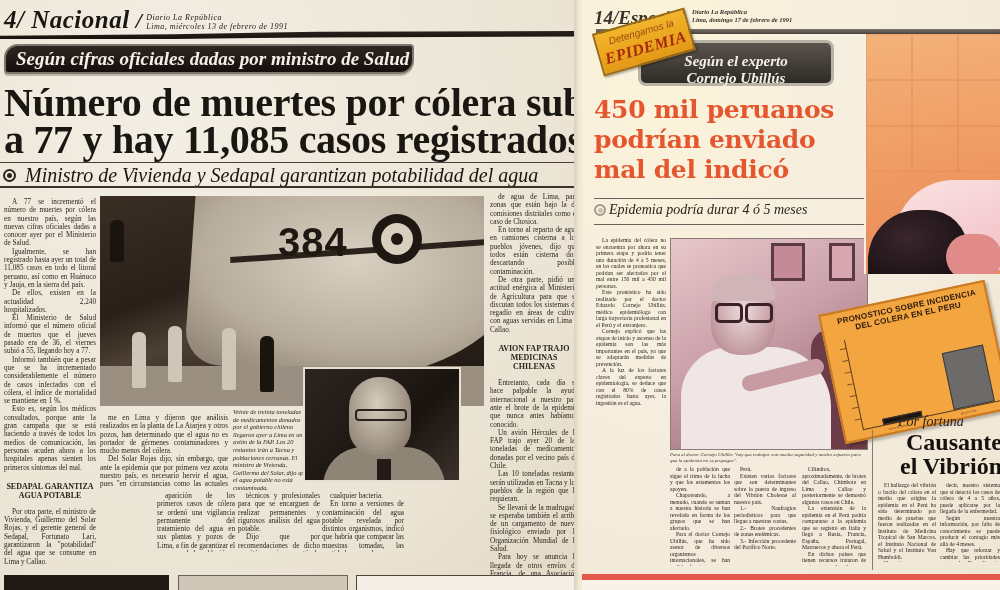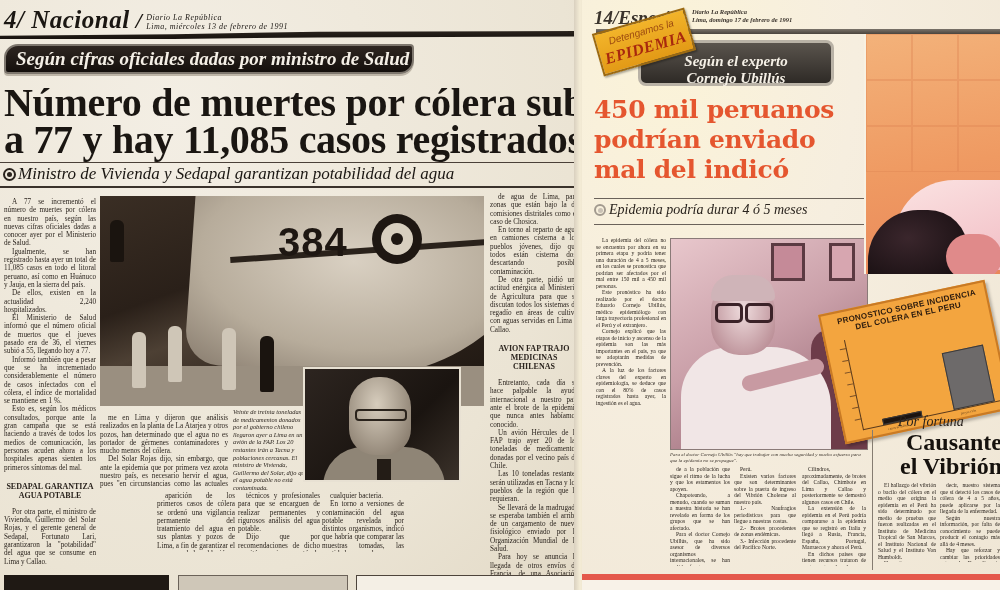--- a/index.html
+++ b/index.html
@@ -31,21 +31,21 @@
     border: 2px solid #7e776e; border-radius: 14px 4px 14px 4px;
     font-style: italic; font-weight: bold; font-size: 19px; line-height: 26px; padding-left: 10px;
     box-shadow: 0 2px 0 #bdb5a7;
   }
   .lp-headline {
     position: absolute; left: 4px; top: 84px; width: 575px;
     font-weight: bold; font-size: 40px; line-height: 37px; letter-spacing: -0.3px; white-space: nowrap;
   }
   .lp-subhead-rule { position: absolute; left: 0; top: 162px; width: 578px; height: 1px; background: #4a4038; }
   .lp-subhead {
-    position: absolute; left: 3px; top: 164px; font-style: italic; font-size: 17px; display: flex; align-items: center; gap: 2px;
+    position: absolute; left: 3px; top: 164px; font-style: italic; font-size: 20px; display: flex; align-items: center; gap: 9px;
   }
   .bullet-circle { display: inline-block; width: 13px; height: 13px; border: 2px solid #2a231d; border-radius: 50%; position: relative; }
   .bullet-circle::after { content: ""; position: absolute; left: 2px; top: 2px; width: 5px; height: 5px; border-radius: 50%; background: #2a231d; }
   .lp-subhead-rule2 { position: absolute; left: 0; top: 186px; width: 578px; height: 2px; background: #3a322b; }
 
   .col { position: absolute; font-size: 7.2px; line-height: 8.3px; text-align: justify; color: #2b241e; overflow: hidden; }
   .col p { text-indent: 8px; }
   .col .col-head { text-align: center; font-weight: bold; font-size: 8px; line-height: 9px; margin: 10px 0 8px; text-indent: 0; }
 
   .lp-col1 { left: 4px; top: 198px; width: 92px; height: 388px; }

